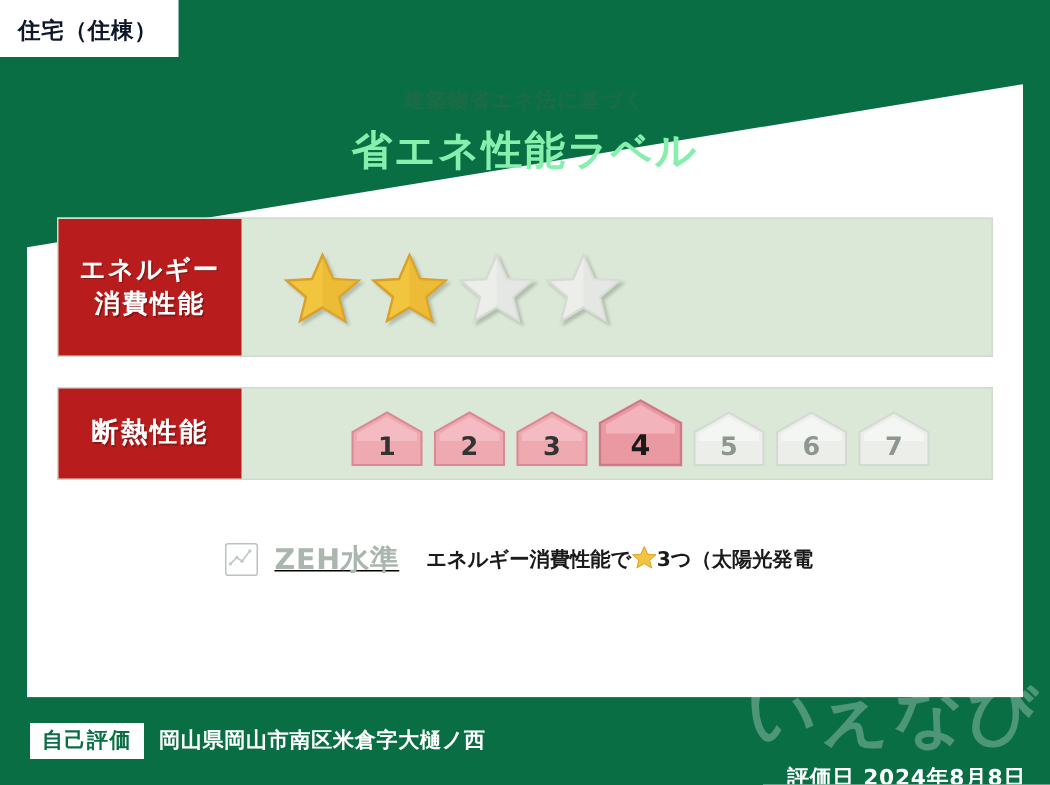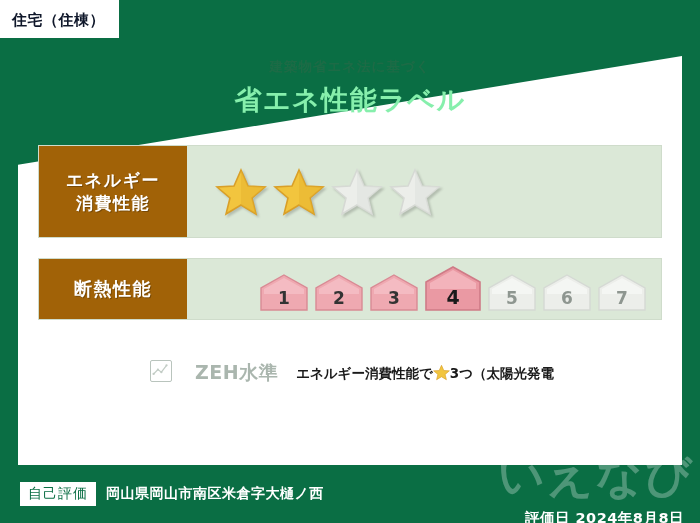--- a/index.html
+++ b/index.html
@@ -48,22 +48,22 @@
   .rows { position: absolute; left: 38px; right: 38px; top: 145px; z-index: 5; }
   .perf-row {
     display: flex; align-items: stretch;
     background: #dbe8d7;
     border: 1px solid #cfdccb;
     height: 93px;
     margin-bottom: 12px;
   }
   .perf-row.row-insulation { height: 62px; margin-top: 20px; gap: 44px; }
   .row-label {
-    width: 148px; flex: none;
-    background: #a16207;
+    width: 122px; flex: none;
+    background: #b91c1c;
     color: #ffffff;
     display: flex; flex-direction: column;
     align-items: center; justify-content: center;
     font-size: 17px; font-weight: bold; letter-spacing: 1.5px;
     line-height: 1.35;
     text-shadow: 1px 1px 0 rgba(0,0,0,.25);
   }
   .row-label.single { font-size: 18px; }
   .row-content { flex: 1; display: flex; align-items: center; padding-left: 28px; }
 
@@ -84,21 +84,21 @@
   .house svg { position: absolute; left: 0; top: 0; width: 100%; height: 100%; }
   .house span { position: relative; z-index: 2; transform: translateY(-1px); }
   .house.active { width: 58px; height: 46px; font-size: 19px; color: #1a1a1a; }
   .house.grey { color: #8e9690; }
 
   
   .zeh-line {
     position: absolute; left: 150px; right: 40px; top: 360px;
     display: flex; align-items: center; gap: 18px; z-index: 5;
   }
-  .zeh-logo { display: flex; gap: 23px; opacity: 1; }
+  .zeh-logo { display: flex; align-items: center; gap: 11px; opacity: 1; text-decoration: underline; }
   .zeh-mark {
     width: 22px; height: 22px; border: 1.6px solid #b9c4bd; border-radius: 2px;
     position: relative; background: #fff;
   }
   .zeh-text { font-size: 19px; font-weight: bold; color: #aab6ae; letter-spacing: 0.5px; }
   .desc { font-size: 13.5px; font-weight: bold; color: #1a1a1a; line-height: 1.55; }
   .inline-star { display: inline-block; vertical-align: -3px; }
   .inline-house {
     display: inline-block; position: relative;
     width: 22px; height: 16px; vertical-align: -3px;
@@ -110,21 +110,21 @@
 
   
   .footer {
     position: absolute; left: 0; right: 0; bottom: 0; height: 58px;
     display: flex; align-items: center; z-index: 7;
     color: #ffffff;
   }
   .self-eval {
     margin-left: 20px;
     background: #ffffff; color: #0a6e44;
-    font-size: 14px; font-weight: normal;
+    font-size: 14px; font-weight: bold;
     padding: 3px 8px; letter-spacing: 1px;
   }
   .address { margin-left: 10px; font-size: 14px; font-weight: bold; letter-spacing: 0.5px; }
   .eval-meta { margin-left: auto; margin-right: 16px; text-align: center; margin-top: 48px; }
   .eval-date { font-size: 14.5px; font-weight: bold; letter-spacing: 0.5px; }
   .eval-id { font-size: 10px; font-weight: bold; opacity: .85; margin-top: 1px; letter-spacing: .3px; }
 
   .watermark {
     position: absolute; right: 6px; bottom: 16px;
     font-size: 46px; font-weight: bold;

